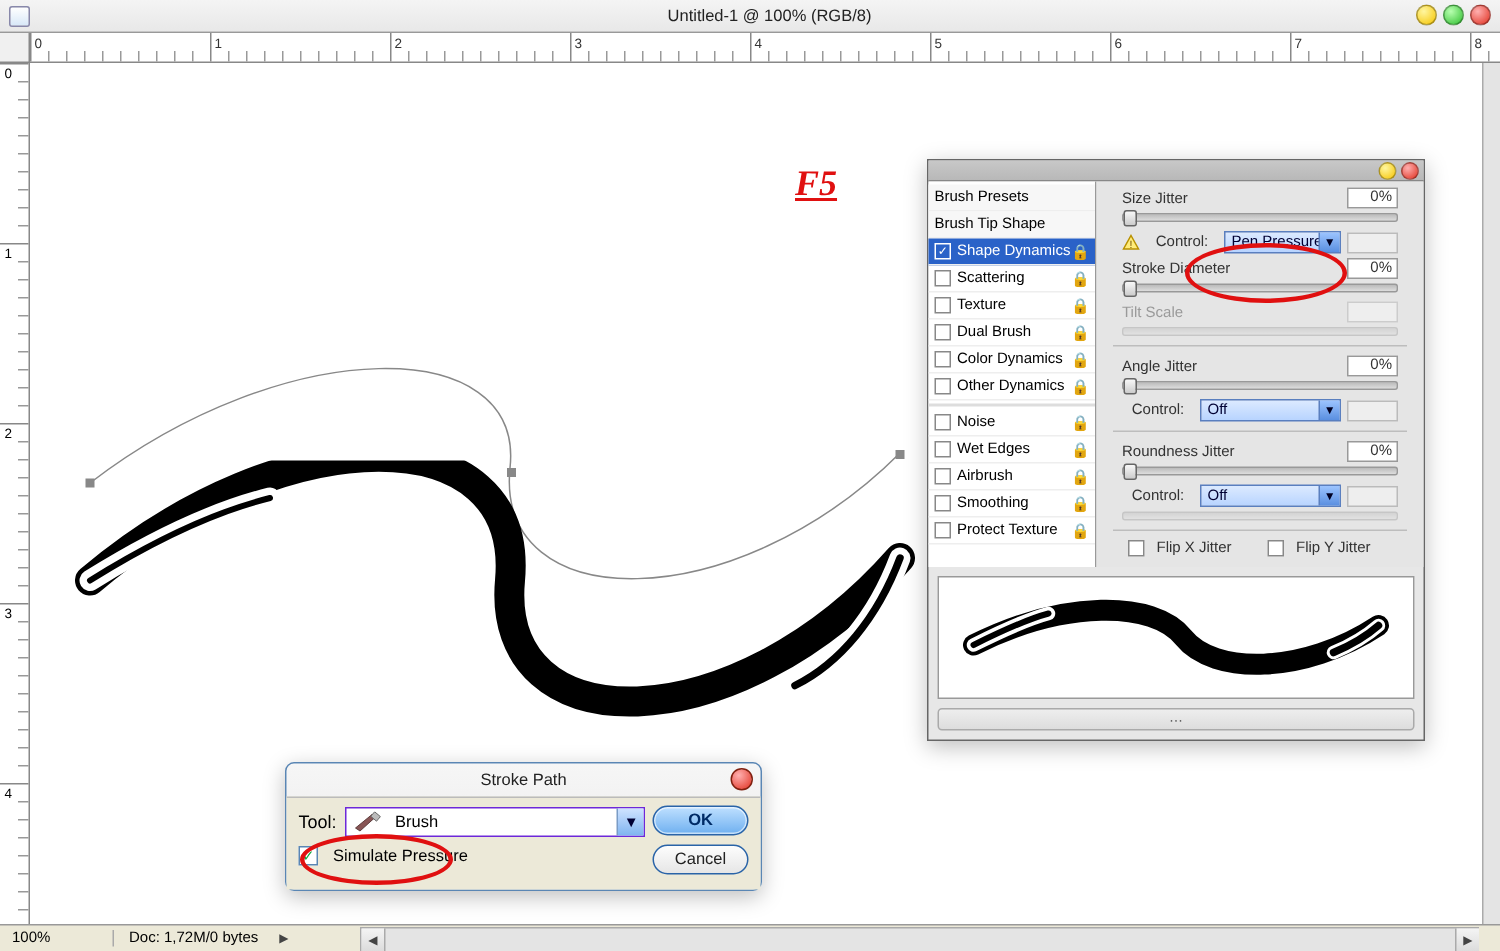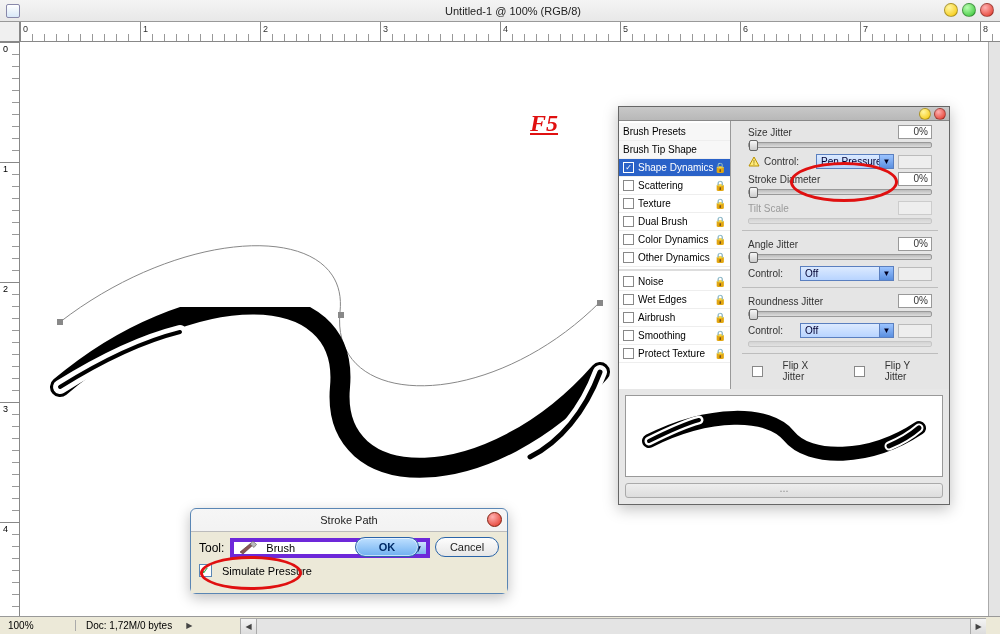--- a/index.html
+++ b/index.html
@@ -35,26 +35,26 @@
 
 .stroke-svg { position:absolute; }
 
 
 .dialog { position:absolute; width:318px; border:1px solid #5a86b4; border-radius:6px; background:linear-gradient(#f6f6f6,#e9e9e9); box-shadow:0 4px 14px rgba(0,0,0,.25); font-size:11px;}
 .dialog .dtitle { height:22px; display:flex; align-items:center; justify-content:center; position:relative; font-size:11px; color:#222;}
 .dialog .dclose { position:absolute; right:5px; top:3px; width:15px; height:15px; border-radius:50%; background:radial-gradient(circle at 35% 30%,#ffb0b0,#e03020); border:1px solid #802010;}
 .dialog .dbody { padding:6px 8px 10px; background:#ece9d8; border-top:1px solid #bbb;}
 .drow{ display:flex; align-items:center; gap:6px; margin-bottom:6px;}
 .tool-label{ font-size:12px;}
-.tool-select{ flex:1; height:20px; border:4px solid #6d28d9; background:#fff; display:flex; align-items:center; padding:0 4px; position:relative;}
+.tool-select{ flex:1; height:20px; border:1px solid #6d28d9; background:#fff; display:flex; align-items:center; padding:0 4px; position:relative;}
 .tool-select .brushicon{ width:22px; height:14px; margin-right:6px; position:relative;}
 .tool-select .brushicon svg{width:22px;height:14px;}
 .tool-select .arrow{ position:absolute; right:0; top:0; width:18px; height:100%; background:linear-gradient(#cfe3ff,#7fb4f0); border-left:1px solid #7a9cc6; display:flex; align-items:center; justify-content:center; color:#003; font-size:10px;}
 .chk{ width:13px; height:13px; border:1px solid #5a86b4; background:#fff; display:inline-flex; align-items:center; justify-content:center; font-size:10px; color:#1a4; margin-right:4px;}
-.btngrp{ position:absolute; right:8px; top:28px; display:flex; flex-direction:row; gap:16px;}
+.btngrp{ position:absolute; right:8px; top:28px; display:flex; flex-direction:column; gap:6px;}
 .btn{ width:64px; height:20px; border:1px solid #2a64a8; border-radius:10px; font-size:11px; display:flex; align-items:center; justify-content:center; cursor:pointer;}
 .btn.ok{ background:linear-gradient(#bfe0ff,#6fb0f0); color:#002b66; font-weight:bold; box-shadow:inset 0 0 0 1px rgba(255,255,255,.6);}
 .btn.cancel{ background:linear-gradient(#fdfdfd,#e6e6e6); color:#222;}
 
 
 .panel{ position:absolute; width:332px; border:1px solid #666; background:#e7e7e7; box-shadow:0 4px 14px rgba(0,0,0,.25); font-size:11px;}
 .panel .ptitlebar{ height:14px; background:linear-gradient(#c8c8c8,#b8b8b8); border-bottom:1px solid #888; display:flex; justify-content:flex-end; align-items:center; padding-right:3px; gap:3px;}
 .panel .ptitlebar span{ width:12px;height:12px;border-radius:50%;border:1px solid rgba(0,0,0,.3);}
 .ptabs{ height:20px; display:flex; align-items:flex-end; padding-left:4px; background:#d4d4d4; border-bottom:1px solid #999; position:relative;}
 .ptab{ padding:2px 10px; font-size:11px; background:#e7e7e7; border:1px solid #999; border-bottom:none; border-radius:3px 3px 0 0; position:relative; top:1px;}
@@ -71,24 +71,24 @@
 .plist .row.active .cb::after{content:"✓"; color:#fff; font-size:8px; line-height:1;}
 .plist .sep{ height:2px; background:#ddd; margin:2px 0;}
 .pright{ flex:1; padding:4px 17px; background:#e5e5e5; font-size:10px; color:#333;}
 .ctl-row{ display:flex; align-items:center; margin-bottom:3px; gap:4px;}
 .ctl-label{ flex:1;}
 .valbox{ width:34px; height:14px; border:1px solid #999; background:#fff; text-align:right; padding:0 3px; font-size:10px;}
 .slider{ height:6px; background:linear-gradient(#bbb,#ddd); border:1px solid #999; border-radius:2px; position:relative; margin:2px 0 6px;}
 .slider .thumb{ position:absolute; left:0; top:-3px; width:9px; height:11px; background:linear-gradient(#f8f8f8,#ccc); border:1px solid #666; border-radius:2px;}
 .sel{ height:15px; border:1px solid #5a7fbf; background:linear-gradient(#dceaff,#b8d4ff); display:flex; align-items:center; padding:0 4px; font-size:10px; position:relative; color:#003;}
 .sel .arr{ position:absolute; right:0; top:0; bottom:0; width:14px; background:linear-gradient(#9cc4ff,#5a8fe0); border-left:1px solid #5a7fbf; display:flex;align-items:center;justify-content:center; font-size:8px; color:#002;}
-.small-label{ font-size:10px; color:#333; text-align:left; width:48px;}
+.small-label{ font-size:10px; color:#333; text-align:center; width:48px;}
 .pright .sep{ height:1px; background:#bdbdbd; margin:6px -6px;}
 .muted{ color:#9a9a9a;}
-.flipcb{ display:flex; align-items:center; gap:20px; font-size:10px;}
+.flipcb{ display:flex; align-items:center; gap:8px; font-size:10px;}
 .flipbox{ width:11px;height:11px;border:1px solid #888;background:#fff;}
 .preview{ margin:6px; height:82px; border:1px solid #999; background:#fff; display:flex; align-items:center; justify-content:center;}
 .morebtn{ height:15px; margin:0 6px 6px; background:linear-gradient(#eee,#ddd); border:1px solid #aaa; border-radius:3px; display:flex; align-items:center; justify-content:center; font-size:9px; color:#666;}
 .warn{ width:12px;height:12px; display:inline-flex;align-items:center;justify-content:center;}
 .warn svg{width:12px;height:12px;}
 
 
 .ellipse{ position:absolute; border:3px solid #e01010; border-radius:50%; pointer-events:none;}
 
 

